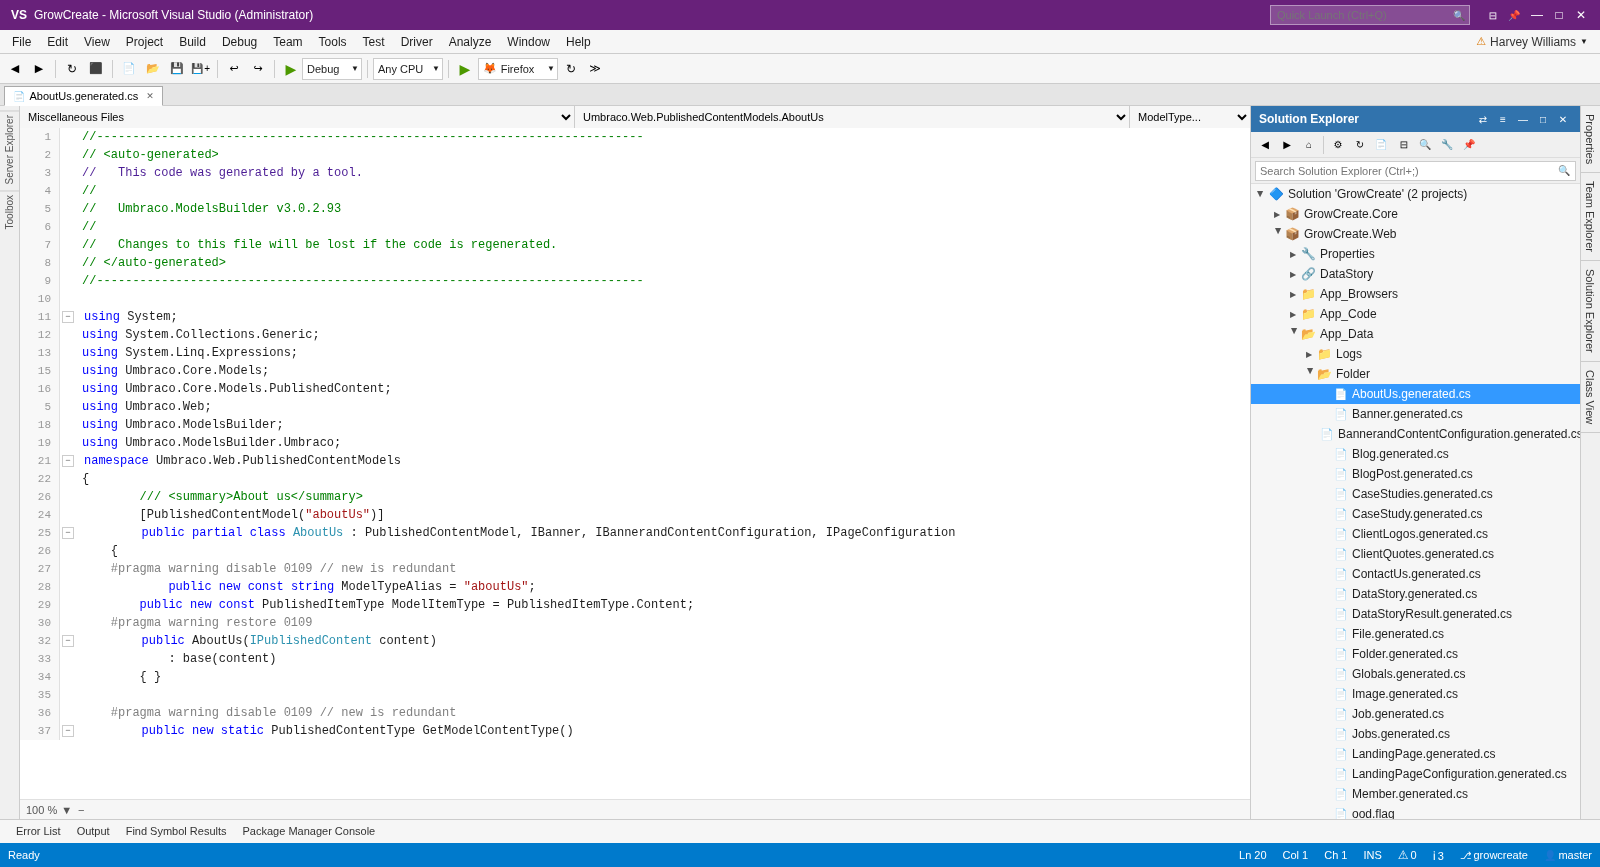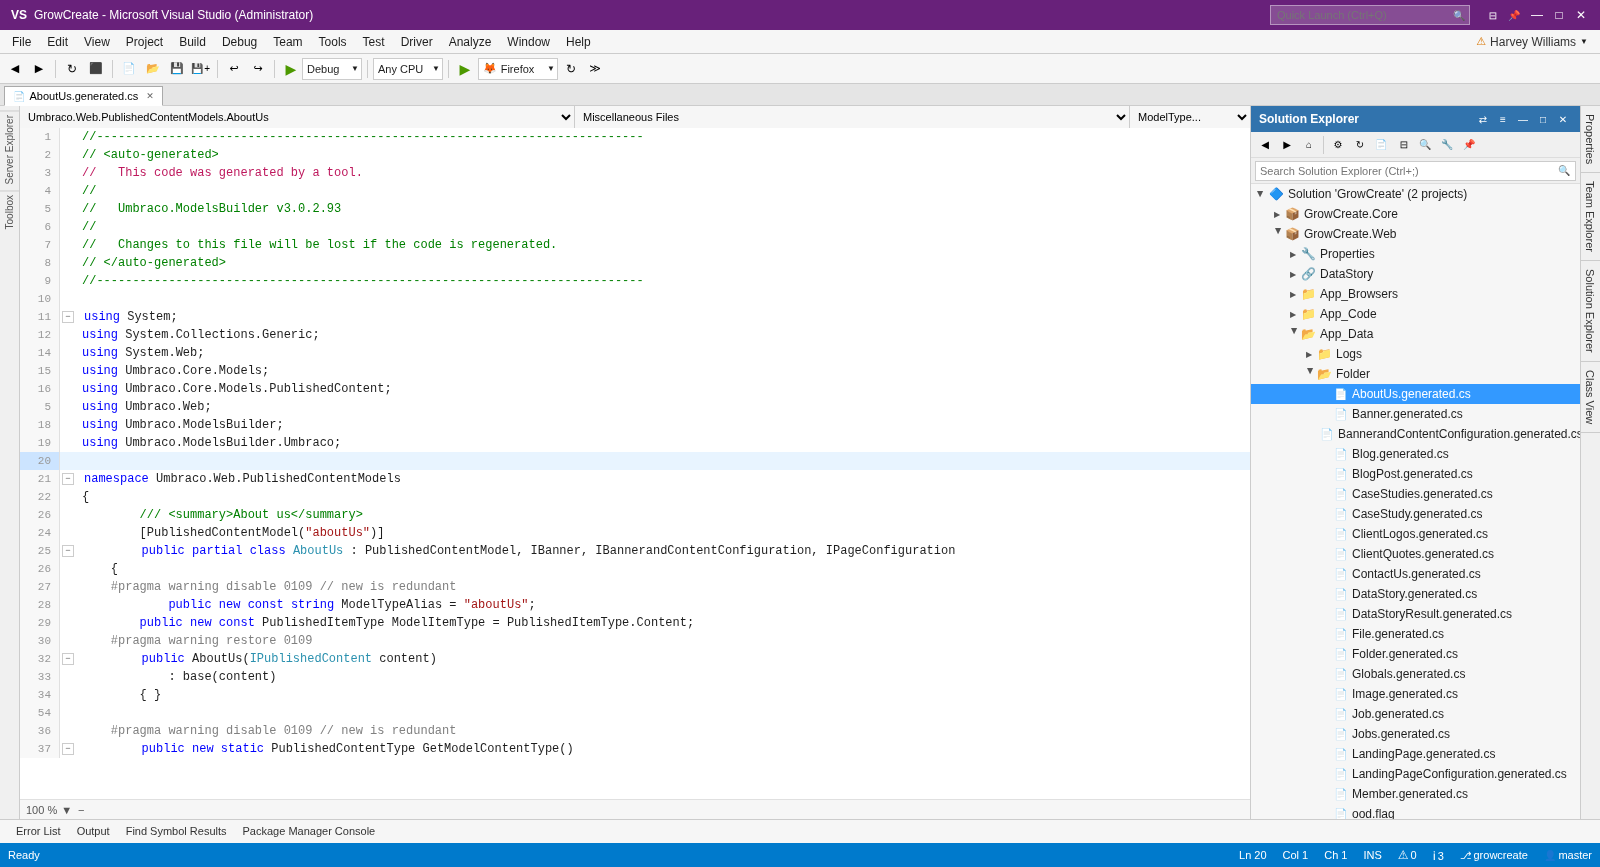--- a/index.html
+++ b/index.html
@@ -344,25 +344,25 @@
 <div id="main-area" style="display:flex; height:calc(867px - 30px - 24px - 30px - 22px - 24px - 24px);">
 
   <div id="left-sidebar" style="width:20px; background:#f0f0f0; border-right:1px solid #ccc; display:flex; flex-direction:column; align-items:center; overflow:hidden;">
     <div class="sidebar-icon" style="writing-mode:vertical-rl; font-size:10px; color:#555; cursor:pointer; padding:4px; border-bottom:1px solid #ccc; width:100%; text-align:center; transform:rotate(180deg);">Server Explorer</div>
     <div class="sidebar-icon" style="writing-mode:vertical-rl; font-size:10px; color:#555; cursor:pointer; padding:4px; border-bottom:1px solid #ccc; width:100%; text-align:center; transform:rotate(180deg);">Toolbox</div>
   </div>
 
   <div id="editor-area" style="flex:1; display:flex; flex-direction:column; background:white; overflow:hidden;">
 
     <div id="editor-nav" style="height:22px; background:#f6f6f6; border-bottom:1px solid #e0e0e0; display:flex; align-items:center;">
+      <select style="flex:1; height:22px; border:none; border-right:1px solid #ccc; background:#f6f6f6; padding:0 4px; font-size:11px; cursor:pointer;">
+        <option>Miscellaneous Files</option>
+      </select>
       <select style="flex:1; height:22px; border:none; border-right:1px solid #ccc; background:#f6f6f6; padding:0 4px; font-size:11px;">
         <option>Umbraco.Web.PublishedContentModels.AboutUs</option>
-      </select>
-      <select style="flex:1; height:22px; border:none; border-right:1px solid #ccc; background:#f6f6f6; padding:0 4px; font-size:11px; cursor:pointer;">
-        <option>Miscellaneous Files</option>
       </select>
       <select style="width:120px; height:22px; border:none; background:#f6f6f6; padding:0 4px; font-size:11px;">
         <option>ModelType...</option>
       </select>
     </div>
 
     <div id="code-content" style="flex:1; overflow:auto; font-family:'Consolas','Courier New',monospace; font-size:12px; line-height:18px; background:white;">
 
       <div class="code-line">
         <span class="line-num">1</span>
@@ -372,21 +372,21 @@
 
       <div class="code-line">
         <span class="line-num">2</span>
         <span class="line-spacer"></span>
         <span class="line-content"><span style="color:#008000;">// &lt;auto-generated&gt;</span></span>
       </div>
 
       <div class="code-line">
         <span class="line-num">3</span>
         <span class="line-spacer"></span>
-        <span class="line-content"><span style="color:#be185d;">//   This code was generated by a tool.</span></span>
+        <span class="line-content"><span style="color:#4c1d95;">//   This code was generated by a tool.</span></span>
       </div>
 
       <div class="code-line">
         <span class="line-num">4</span>
         <span class="line-spacer"></span>
         <span class="line-content"><span style="color:#008000;">//</span></span>
       </div>
 
       <div class="code-line">
         <span class="line-num">5</span>
@@ -429,26 +429,26 @@
         <span class="collapse-btn">−</span>
         <span class="line-content"><span style="color:#0000ff;">using</span> System;</span>
       </div>
 
       <div class="code-line">
         <span class="line-num">12</span>
         <span class="line-spacer"></span>
         <span class="line-content"><span style="color:#0000ff;">using</span> System.Collections.Generic;</span>
       </div>
 
-
-      <div class="code-line">
-        <span class="line-num">14</span>
-        <span class="line-spacer"></span>
-        <span class="line-content"><span style="color:#0000ff;">using</span> System.Web;</span>
-      </div>
+      <div class="code-line">
+        <span class="line-num">13</span>
+        <span class="line-spacer"></span>
+        <span class="line-content"><span style="color:#0000ff;">using</span> System.Linq.Expressions;</span>
+      </div>
+
 
       <div class="code-line">
         <span class="line-num">15</span>
         <span class="line-spacer"></span>
         <span class="line-content"><span style="color:#0000ff;">using</span> Umbraco.Core.Models;</span>
       </div>
 
       <div class="code-line">
         <span class="line-num">16</span>
         <span class="line-spacer"></span>
@@ -466,25 +466,20 @@
         <span class="line-spacer"></span>
         <span class="line-content"><span style="color:#0000ff;">using</span> Umbraco.ModelsBuilder;</span>
       </div>
 
       <div class="code-line">
         <span class="line-num">19</span>
         <span class="line-spacer"></span>
         <span class="line-content"><span style="color:#0000ff;">using</span> Umbraco.ModelsBuilder.Umbraco;</span>
       </div>
 
-      <div class="code-line" style="background:#e8f4ff;">
-        <span class="line-num" style="background:#cce4ff;">20</span>
-        <span class="line-spacer"></span>
-        <span class="line-content"></span>
-      </div>
 
       <div class="code-line">
         <span class="line-num">21</span>
         <span class="collapse-btn">−</span>
         <span class="line-content"><span style="color:#0000ff;">namespace</span> Umbraco.Web.PublishedContentModels</span>
       </div>
 
       <div class="code-line">
         <span class="line-num">22</span>
         <span class="line-spacer"></span>
@@ -552,21 +547,21 @@
         <span class="line-content">            : base(content)</span>
       </div>
 
       <div class="code-line">
         <span class="line-num">34</span>
         <span class="line-spacer"></span>
         <span class="line-content">        { }</span>
       </div>
 
       <div class="code-line">
-        <span class="line-num">54</span>
+        <span class="line-num">35</span>
         <span class="line-spacer"></span>
         <span class="line-content"></span>
       </div>
 
       <div class="code-line">
         <span class="line-num">36</span>
         <span class="line-spacer"></span>
         <span class="line-content">    <span style="color:#808080;">#pragma warning disable 0109 // new is redundant</span></span>
       </div>
 

